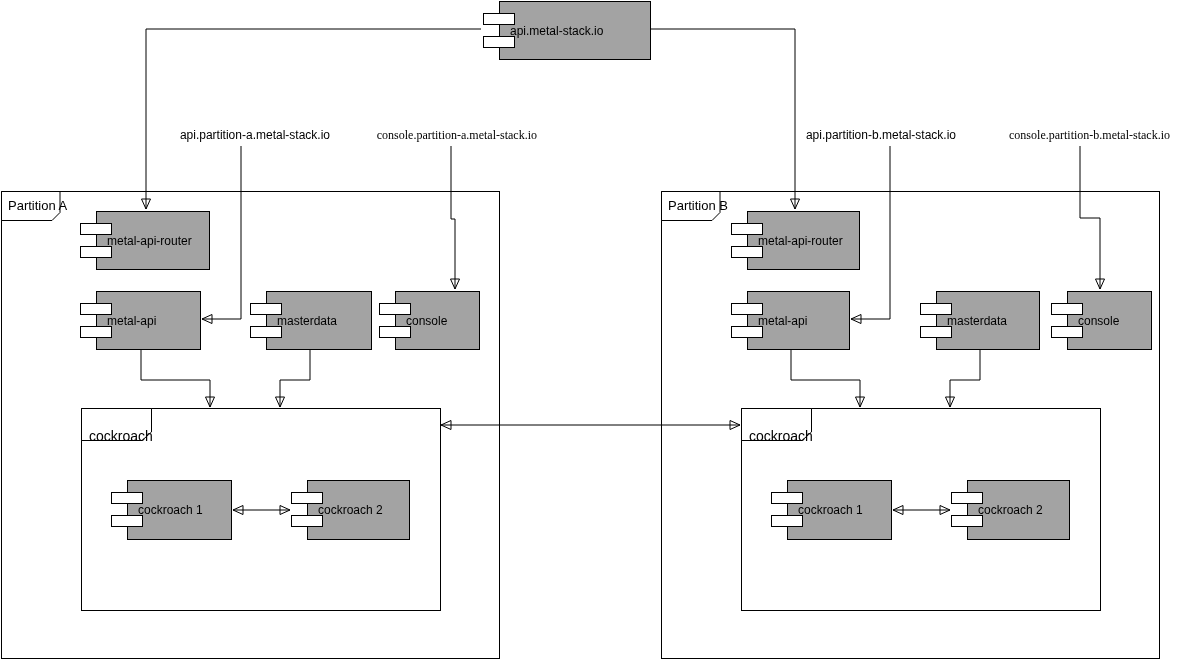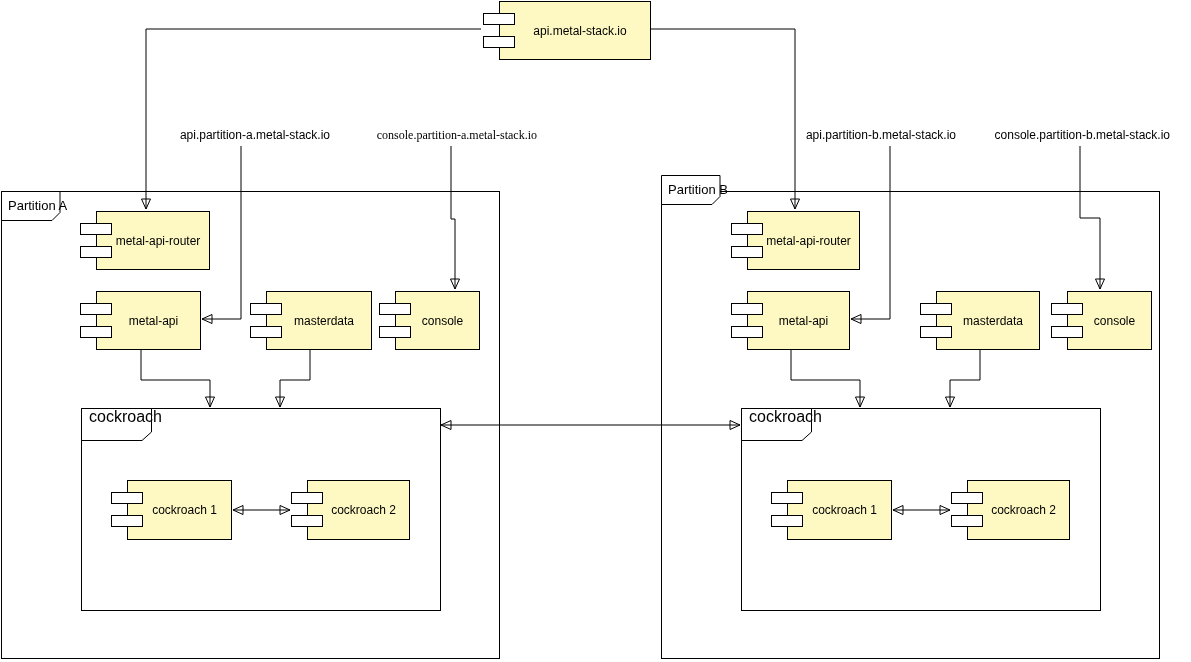--- a/index.html
+++ b/index.html
@@ -4,33 +4,33 @@
 <style>
   html,body{margin:0;padding:0;background:#ffffff;}
   *{box-sizing:border-box;}
   .canvas{
     position:relative;width:1191px;height:662px;background:#ffffff;
     font-family:"Liberation Sans",sans-serif;color:#000;overflow:hidden;
   }
   .partition{position:absolute;border:1px solid #000;background:transparent;}
   .package{position:absolute;border:1px solid #000;background:transparent;}
   .component{
-    position:absolute;border:1px solid #000;background:#fef9c3;
-    display:flex;align-items:center;justify-content:center;
+    position:absolute;border:1px solid #000;background:#a3a3a3;
+    display:flex;align-items:center;justify-content:flex-start;
   }
   .component .clabel{font-size:12px;white-space:nowrap;padding-left:10px;}
   .port{
     position:absolute;left:-17px;width:32px;height:12px;
     background:#fff;border:1px solid #000;
   }
   .p1{top:11px;}
   .p2{top:34px;}
   .tab{position:absolute;}
   .tab svg{display:block;}
-  .tab .tab-label{position:absolute;left:8px;top:0;font-size:16px;white-space:nowrap;}
+  .tab .tab-label{position:absolute;left:8px;top:20px;font-size:14px;white-space:nowrap;}
   .tab.serif .tab-label{font-family:Liberation Sans, sans-serif;font-size:13px;left:7px;top:7px;}
   .dns-label{position:absolute;top:128px;font-size:12px;text-align:right;white-space:nowrap;}
   .connectors{position:absolute;left:0;top:0;pointer-events:none;}
   .connectors path{stroke:#000;stroke-width:1;fill:none;}
 </style>
 </head>
 <body>
 
 <div class="canvas">
 
@@ -60,21 +60,21 @@
     <path d="M233,510 L290,510" marker-start="url(#ah)" marker-end="url(#ah)"></path>
     <path d="M893,510 L950,510" marker-start="url(#ah)" marker-end="url(#ah)"></path>
   </svg>
 
   <div class="tab serif" style="left:1px;top:191px;">
     <svg width="60" height="30">
       <path d="M0.5,29.5 L0.5,0.5 L59,0.5 L59,21.5 L51,29.5 Z" fill="#fff" stroke="#000"></path>
     </svg>
     <span class="tab-label">Partition A</span>
   </div>
-  <div class="tab serif" style="left:661px;top:175px;">
+  <div class="tab serif" style="left:661px;top:191px;">
     <svg width="60" height="30">
       <path d="M0.5,29.5 L0.5,0.5 L59,0.5 L59,21.5 L51,29.5 Z" fill="#fff" stroke="#000"></path>
     </svg>
     <span class="tab-label">Partition B</span>
   </div>
 
   <div class="tab" style="left:81px;top:408px;">
     <svg width="72" height="33">
       <path d="M0.5,32.5 L0.5,0.5 L70.5,0.5 L70.5,24 L61,32.5 Z" fill="#fff" stroke="#000"></path>
     </svg>
@@ -89,21 +89,21 @@
 
   <div class="component" style="left:499px;top:1px;width:152px;height:59px;">
     <span class="port p1"></span>
     <span class="port p2"></span>
     <span class="clabel">api.metal-stack.io</span>
   </div>
 
   <div class="dns-label" style="left:166px;width:164px;">api.partition-a.metal-stack.io</div>
   <div class="dns-label" style="left:343px;width:194px;font-family:Liberation Serif, serif;">console.partition-a.metal-stack.io</div>
   <div class="dns-label" style="left:792px;width:164px;">api.partition-b.metal-stack.io</div>
-  <div class="dns-label" style="left:986px;width:184px;">console.partition-b.metal-stack.io</div>
+  <div class="dns-label" style="left:986px;width:184px;font-family:Liberation Serif, serif;">console.partition-b.metal-stack.io</div>
 
   <div class="component" style="left:96px;top:211px;width:114px;height:59px;">
     <span class="port p1"></span>
     <span class="port p2"></span>
     <span class="clabel">metal-api-router</span>
   </div>
   <div class="component" style="left:96px;top:291px;width:105px;height:59px;">
     <span class="port p1"></span>
     <span class="port p2"></span>
     <span class="clabel">metal-api</span>

